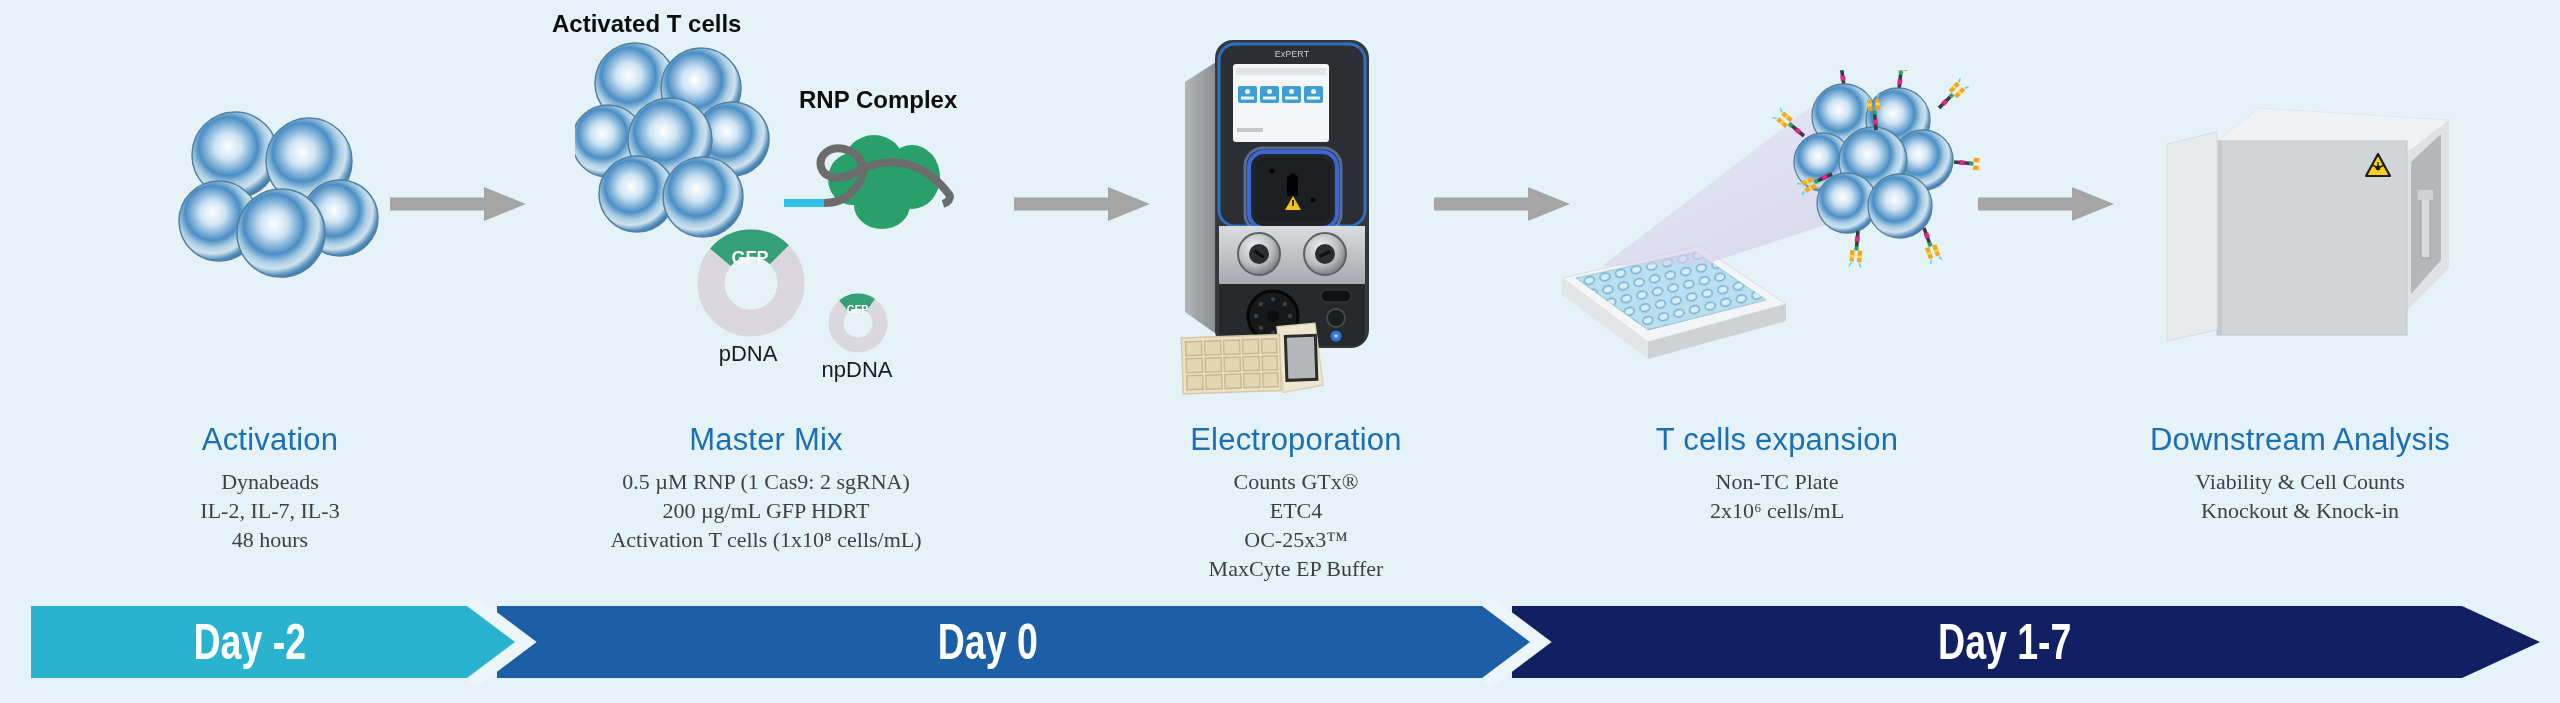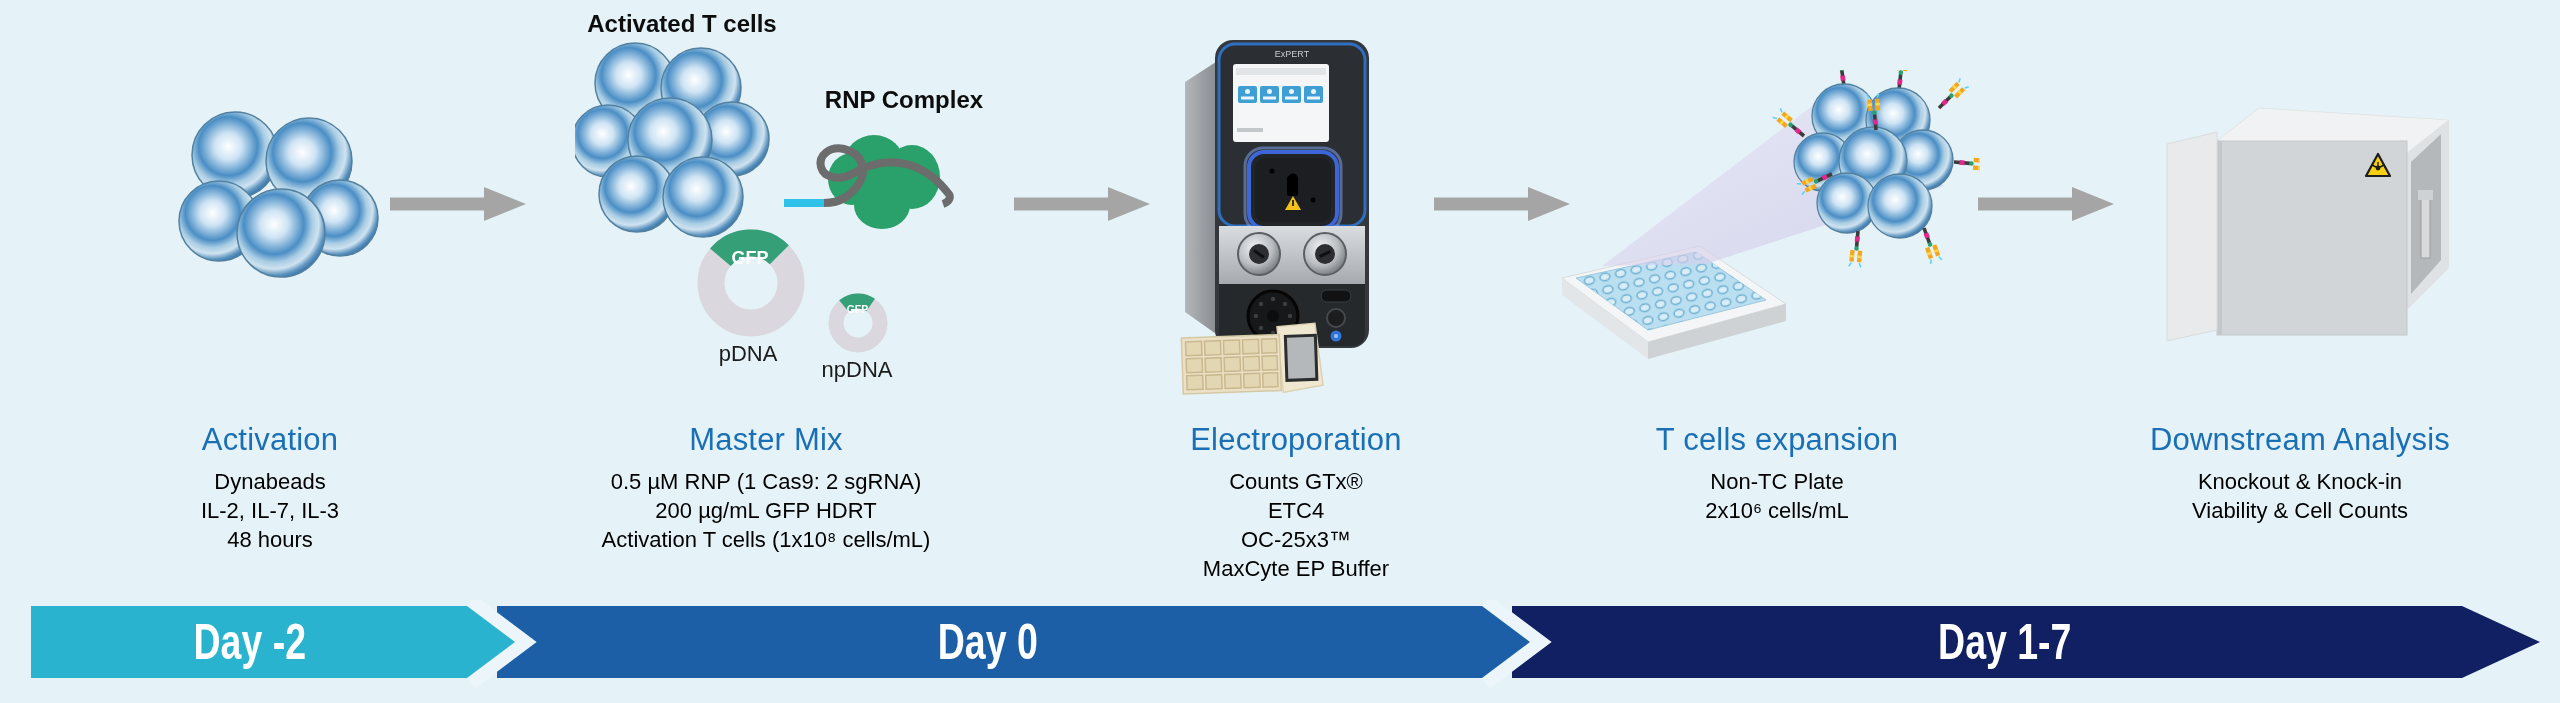--- a/index.html
+++ b/index.html
@@ -2,22 +2,22 @@
 <html><head>
 <meta charset="utf-8">
 <style>
   * { margin:0; padding:0; box-sizing:border-box; }
   html,body { background:#cfd6da; }
   body { font-family:"Liberation Sans", sans-serif; }
   .canvas { position:relative; width:2560px; height:703px; background:#e5f3f8; overflow:hidden; }
   .gfx { position:absolute; }
   .stage { position:absolute; top:422px; text-align:center; }
   .stage-title { font-size:31px; font-weight:normal; color:#1a6fb5; margin-bottom:9px; letter-spacing:0.2px; }
-  .stage-line { font-size:22px; color:#000000; line-height:29px; }
-  .toplabel { position:absolute; font-size:24px; font-weight:bold; color:#0d0d0d; text-align:center; }
+  .stage-line { font-size:22px; color:#404040; line-height:29px;font-family:Liberation Serif, serif; }
+  .toplabel { position:absolute; font-size:24px; font-weight:bold; color:#0d0d0d; text-align:left; }
   .donut-label { position:absolute; font-size:22px; color:#1b1b1b; text-align:center; }
 </style>
 </head>
 <body>
 
 <div class="canvas">
 
   <svg width="0" height="0" style="position:absolute" aria-hidden="true">
     <defs>
       <radialGradient id="cellG" cx="0.42" cy="0.40" r="0.62">
@@ -300,22 +300,22 @@
   </div>
 
   <div class="stage" style="left:1587px;width:380px">
     <div class="stage-title">T cells expansion</div>
     <div class="stage-line">Non-TC Plate</div>
     <div class="stage-line">2x10⁶ cells/mL</div>
   </div>
 
   <div class="stage" style="left:2080px;width:440px">
     <div class="stage-title">Downstream Analysis</div>
+    <div class="stage-line">Viability &amp; Cell Counts</div>
     <div class="stage-line">Knockout &amp; Knock-in</div>
-    <div class="stage-line">Viability &amp; Cell Counts</div>
   </div>
 
   <svg class="gfx" style="left:0;top:600px" width="2560" height="103">
     <polygon points="1512,6 2462,6 2540,42 2462,78 1512,78" fill="#111f63"></polygon>
     <path d="M1482,6 L1530,42 L1482,78" fill="none" stroke="#ecf6fa" stroke-width="26"></path>
     <polygon points="497,6 1482,6 1530,42 1482,78 497,78" fill="#1c5fa6"></polygon>
     <path d="M467,6 L515,42 L467,78" fill="none" stroke="#ecf6fa" stroke-width="26"></path>
     <polygon points="31,6 467,6 515,42 467,78 31,78" fill="#2ab3cf"></polygon>
     <g font-family="Liberation Sans, sans-serif" font-size="50" font-weight="bold" fill="#ffffff" text-anchor="middle" transform="scale(0.75,1)">
       <text x="333" y="59">Day -2</text>

